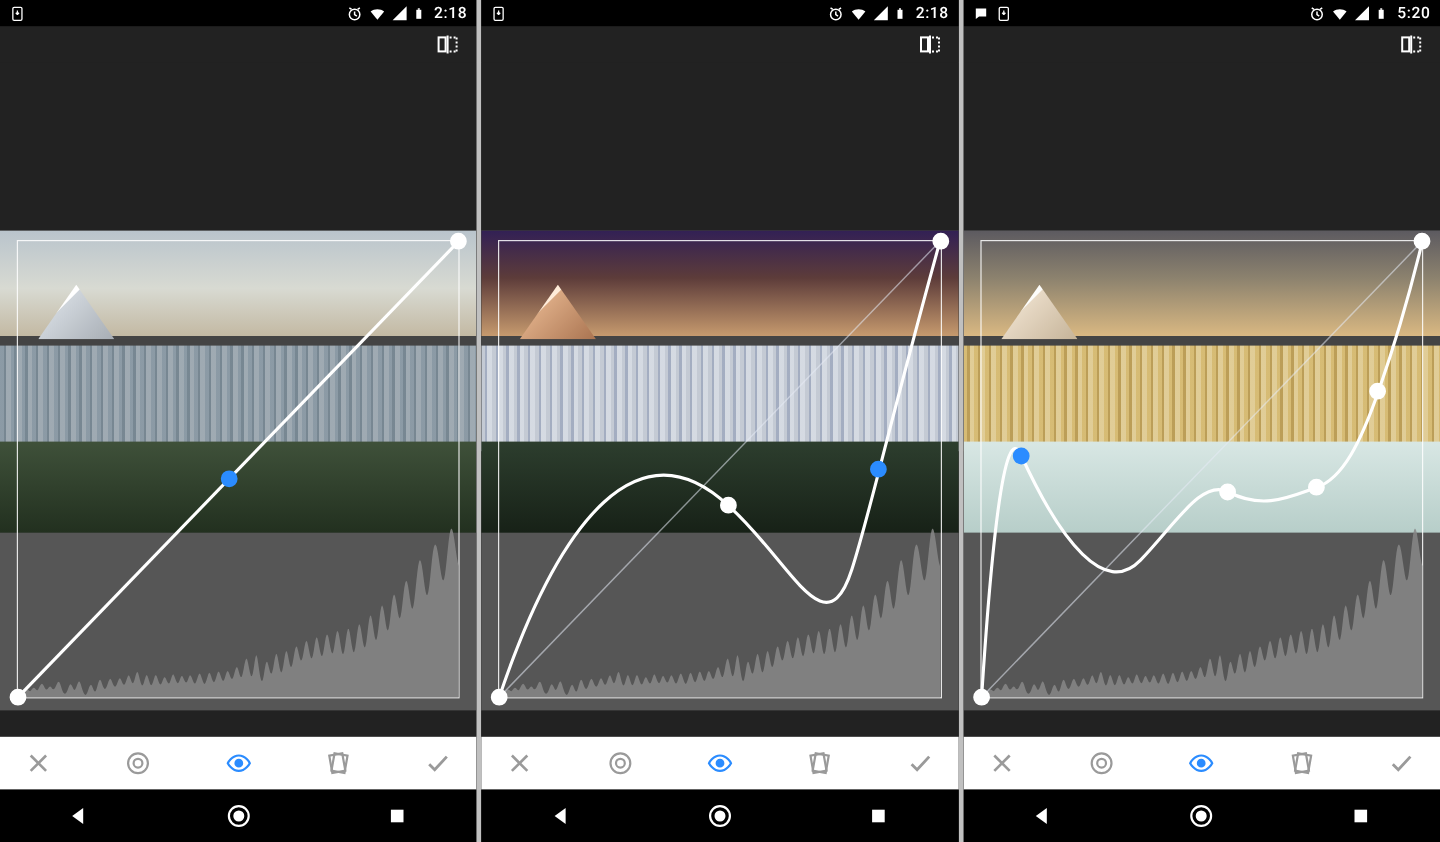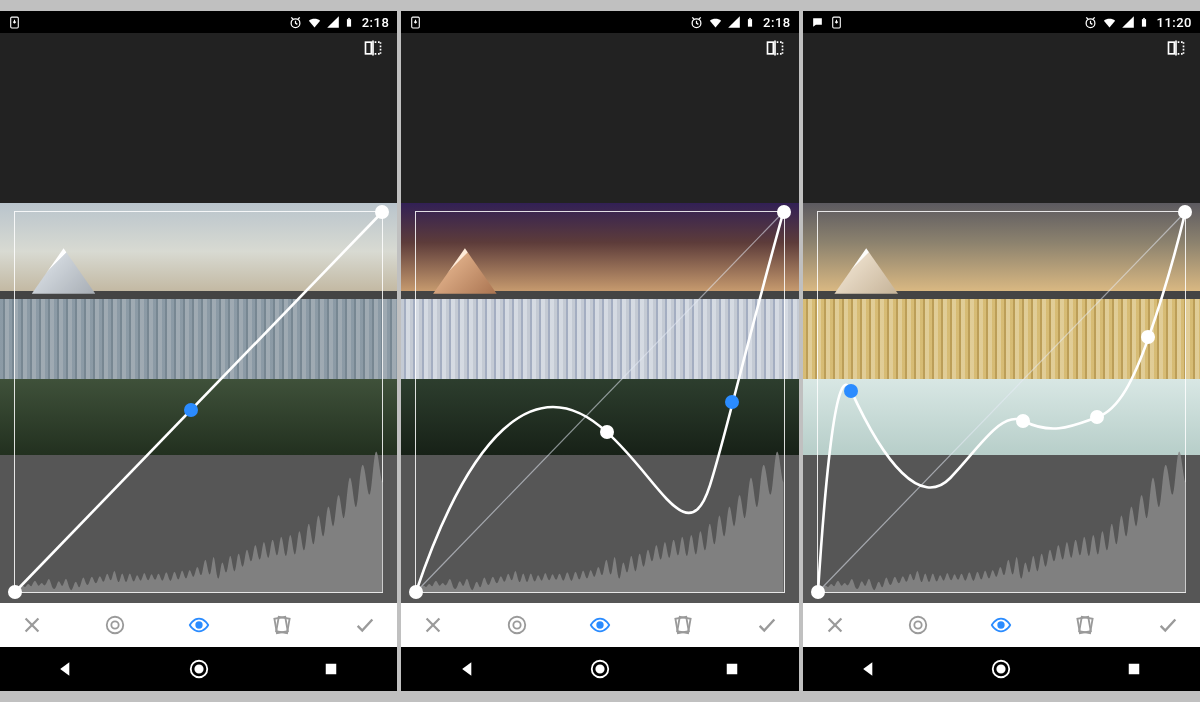--- a/index.html
+++ b/index.html
@@ -1,17 +1,17 @@
 <!DOCTYPE html>
 <html style="--accent: #2b8cff;"><head>
 <meta charset="utf-8">
 <style>
   * { box-sizing: border-box; margin: 0; padding: 0; }
   html, body { width: 1200px; height: 702px; background: #c0c0c0; font-family: Roboto, Arial, sans-serif; overflow: hidden; }
-  .gallery { display: flex; gap: 4px; width: 1200px; height: 702px; align-items: center; }
+  .gallery { display: flex; gap: 4px; width: 1200px; height: 702px; }
   .phone {
     flex: 1 1 0;
     background: #222;
     position: relative;
     display: flex;
     flex-direction: column;
     overflow: hidden;
   }
   
   .status-bar {
@@ -406,21 +406,21 @@
             <svg viewBox="0 0 24 24" width="14" height="14" fill="currentColor">
               <path d="M2 22L22 2v20H2z"></path>
             </svg>
           </span>
           <span class="ico">
             <svg viewBox="0 0 24 24" width="10" height="15" fill="currentColor">
               <rect x="7" y="4" width="10" height="18"></rect>
               <rect x="10" y="1" width="4" height="3"></rect>
             </svg>
           </span>
-          <span class="clock">11:20</span>
+          <span class="clock">5:20</span>
         </div>
       </div>
       <div class="app-top">
         <span class="ico" style="color: rgb(255, 255, 255);">
           <svg viewBox="0 0 24 24" width="20" height="20" fill="none" stroke="currentColor" stroke-width="2">
             <rect x="3" y="5" width="7" height="14"></rect>
             <line x1="12" y1="3" x2="12" y2="21"></line>
             <line x1="14" y1="5" x2="21" y2="5" stroke-dasharray="2 2"></line>
             <line x1="14" y1="19" x2="21" y2="19" stroke-dasharray="2 2"></line>
             <line x1="21" y1="5" x2="21" y2="19" stroke-dasharray="2 2"></line>

